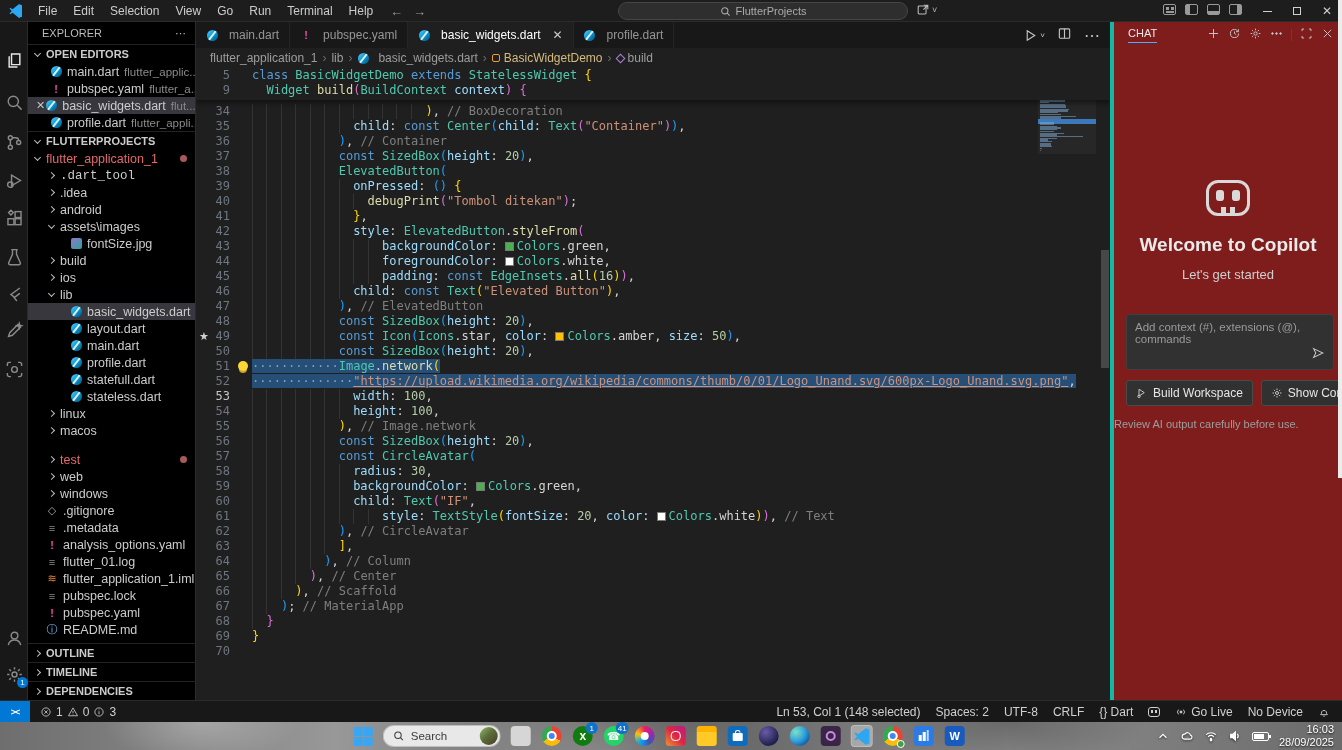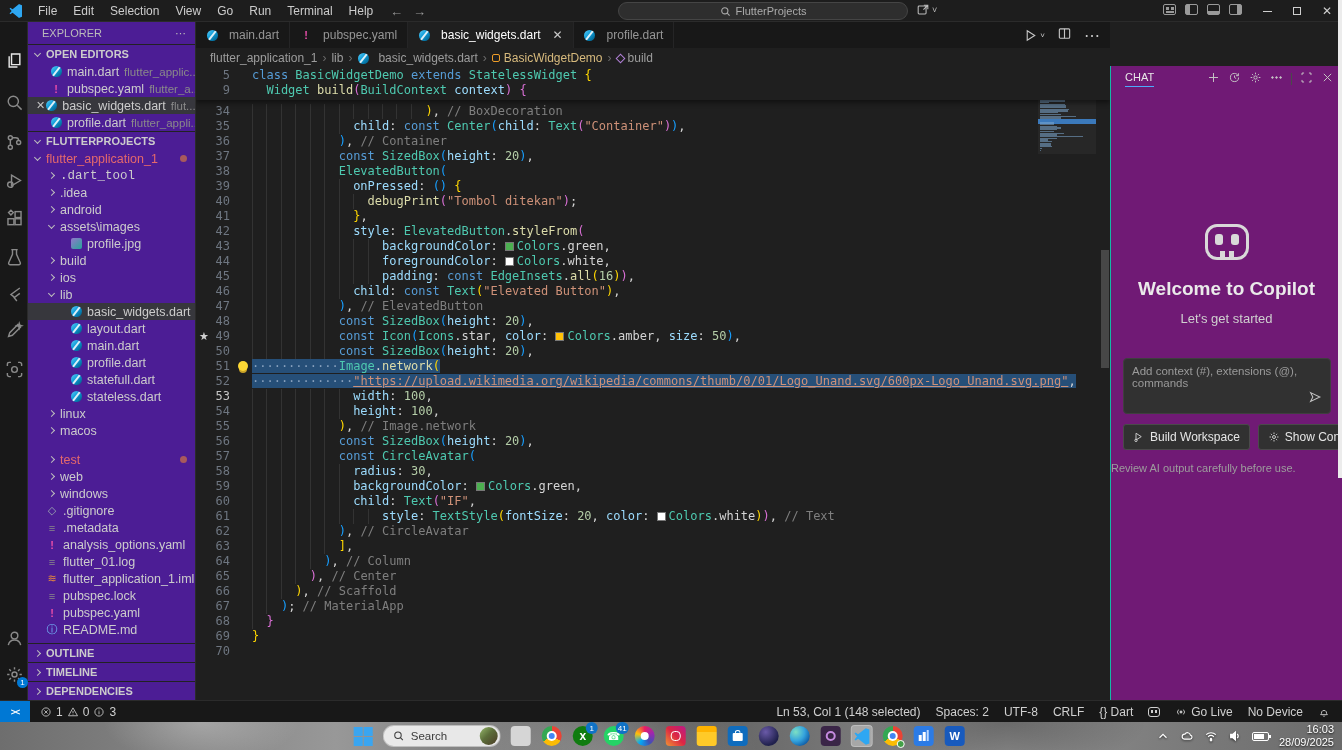--- a/index.html
+++ b/index.html
@@ -22,21 +22,21 @@
   .minus { width:9px; height:1px; background:#cfcfcf; display:block;}
 
   
   .activitybar { position:absolute; left:0; top:22px; width:28px; height:678px; background:#181818; border-right:1px solid #2b2b2b; z-index:30;}
   .act { position:absolute; left:2px; width:24px; height:24px; display:flex; align-items:center; justify-content:center; }
   .act svg { width:19px; height:19px; stroke:#8a8a8a; fill:none; stroke-width:1.2; }
   .act.active svg { stroke:#e7e7e7; }
   .badge-blue { position:absolute; right:-2px; bottom:-2px; width:11px; height:11px; border-radius:50%; background:#0078d4; color:#fff; font-size:8px; display:flex; align-items:center; justify-content:center; }
 
   
-  .sidebar { position:absolute; left:28px; top:22px; width:168px; height:678px; background:#4c1d95; border-right:1px solid #2b2b2b; color:#cccccc; z-index:20;}
+  .sidebar { position:absolute; left:28px; top:22px; width:168px; height:678px; background:#000000; border-right:1px solid #2b2b2b; color:#cccccc; z-index:20;}
   .sb-title { height:22px; display:flex; align-items:center; padding:0 8px 0 14px; font-size:11px; color:#bbbbbb; }
   .sb-title .dots { margin-left:auto; color:#bbbbbb; letter-spacing:1px; }
   .sb-sec { height:19px; display:flex; align-items:center; font-weight:bold; font-size:11px; color:#cccccc; padding-left:4px; border-top:1px solid #222; }
   .row { height:17px; display:flex; align-items:center; font-size:12.5px; white-space:nowrap; overflow:hidden; }
   .row.sel { background:#37373d; }
   .row .suffix { color:#8a8a8a; font-size:11.5px; margin-left:5px; }
   .row .closex { width:14px; text-align:center; color:#c5c5c5; font-size:11px; }
   .chev { width:5px; height:5px; border-right:1px solid #bdbdbd; border-bottom:1px solid #bdbdbd; transform:rotate(-45deg); margin:0 6px 0 3px; flex:none;}
   .chev.down { transform:rotate(45deg); margin-top:-2px;}
   .fi { width:12px; height:12px; margin-right:5px; flex:none; display:inline-flex; align-items:center; justify-content:center; font-size:11px; }
@@ -80,21 +80,21 @@
   .swatch { display:inline-block; width:9px; height:9px; border:1px solid #777; margin-right:3px; vertical-align:-1px; }
   .gutter-star { position:absolute; left:3px; top:0; color:#cfcfcf; font-size:11px; font-family:"DejaVu Sans", sans-serif;}
   .bulb { position:absolute; left:42px; top:2px; width:10px; height:10px; border-radius:50%; background:#fdd835; box-shadow:0 3px 0 -1px #c9a227;}
   .minimap { position:absolute; right:14px; top:20px; width:58px; height:66px; background:rgba(255,255,255,.04); }
   .minimap i { position:absolute; left:2px; height:1.4px; background:rgba(125,170,210,.55); }
   .mm-sel { position:absolute; left:0; width:100%; height:3px; background:#3b79bb; }
   .scrollbar { position:absolute; right:0; top:0; width:10px; height:100%; }
   .sb-thumb { position:absolute; right:1px; top:182px; width:8px; height:118px; background:#474747; }
 
   
-  .panel { position:absolute; left:1110px; top:22px; width:232px; height:678px; background:#701a75; border-left:1px solid #14b8a6; color:#cccccc; z-index:20;margin-top:44px;}
+  .panel { position:absolute; left:1110px; top:22px; width:232px; height:678px; background:#7f1d1d; border-left:4px solid #14b8a6; color:#cccccc; z-index:20;}
   .panel-head { height:26px; display:flex; align-items:center; padding:0 8px 0 14px; }
   .panel-tab { font-size:11px; color:#e7e7e7; border-bottom:1px solid #4daafc; padding-bottom:3px; }
   .panel-icons { margin-left:auto; display:flex; align-items:center; gap:8px; }
   .panel-icons svg { width:13px; height:13px; stroke:#c5c5c5; fill:none; stroke-width:1.2; }
   .panel-icons .vsep { width:1px; height:12px; background:#4a4a4a; }
   .copilot-head { position:absolute; left:50%; top:158px; transform:translateX(-50%); width:44px; height:36px; border:3px solid #d9d9d9; border-radius:12px; }
   .copilot-head .eye { position:absolute; top:7px; width:8px; height:11px; border-radius:3px; background:#d9d9d9; }
   .copilot-head .tooth { position:absolute; bottom:-1px; width:5px; height:7px; background:#d9d9d9; }
   .welcome-title { position:absolute; top:212px; width:100%; text-align:center; font-size:19px; font-weight:bold; color:#eaeaea; }
   .welcome-sub { position:absolute; top:245px; width:100%; text-align:center; font-size:13px; color:#cfcfcf; }
@@ -345,21 +345,21 @@
           <span>android</span>
         </div>
         <div class="row" style="padding-left: 18px;">
           <span class="chev down"></span>
           <span>assets\images</span>
         </div>
         <div class="row" style="padding-left: 42px;">
           <span class="fi">
             <span class="fi-img"></span>
           </span>
-          <span>profile.jpg</span>
+          <span>fontSize.jpg</span>
         </div>
         <div class="row" style="padding-left: 18px;">
           <span class="chev"></span>
           <span>build</span>
         </div>
         <div class="row" style="padding-left: 18px;">
           <span class="chev"></span>
           <span>ios</span>
         </div>
         <div class="row" style="padding-left: 18px;">

